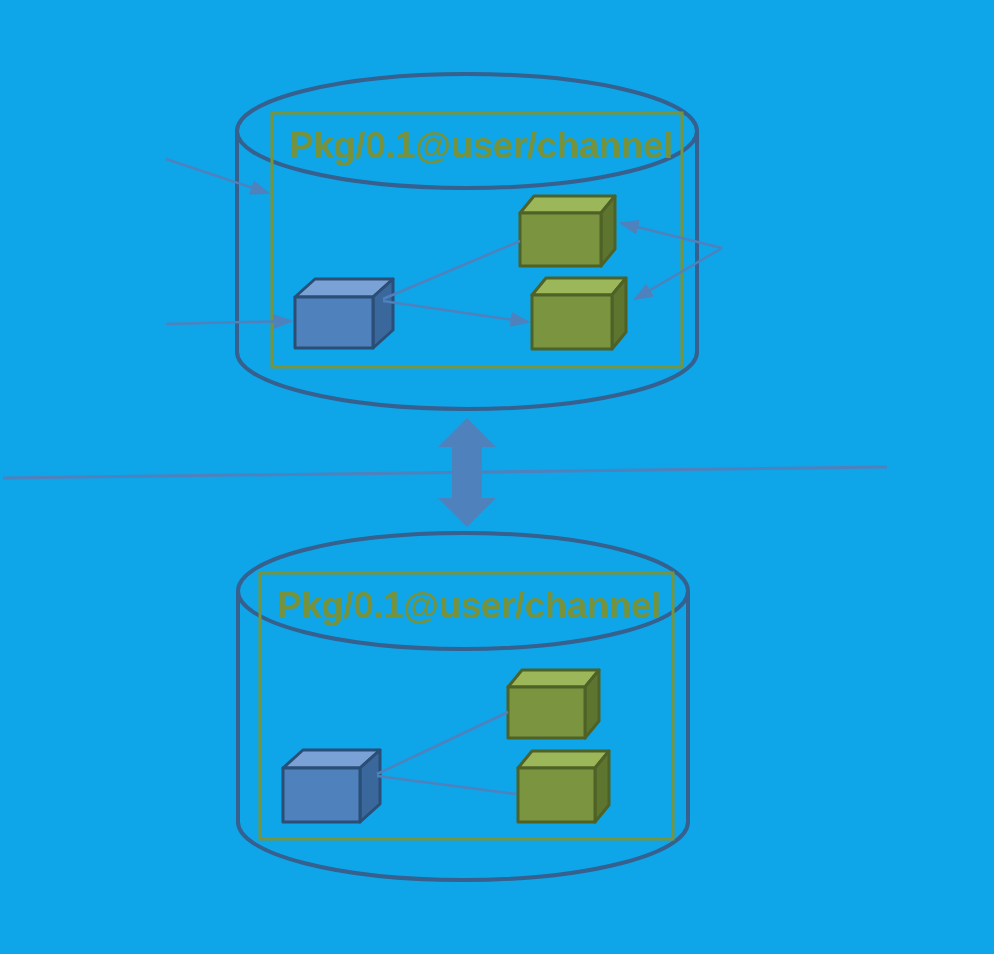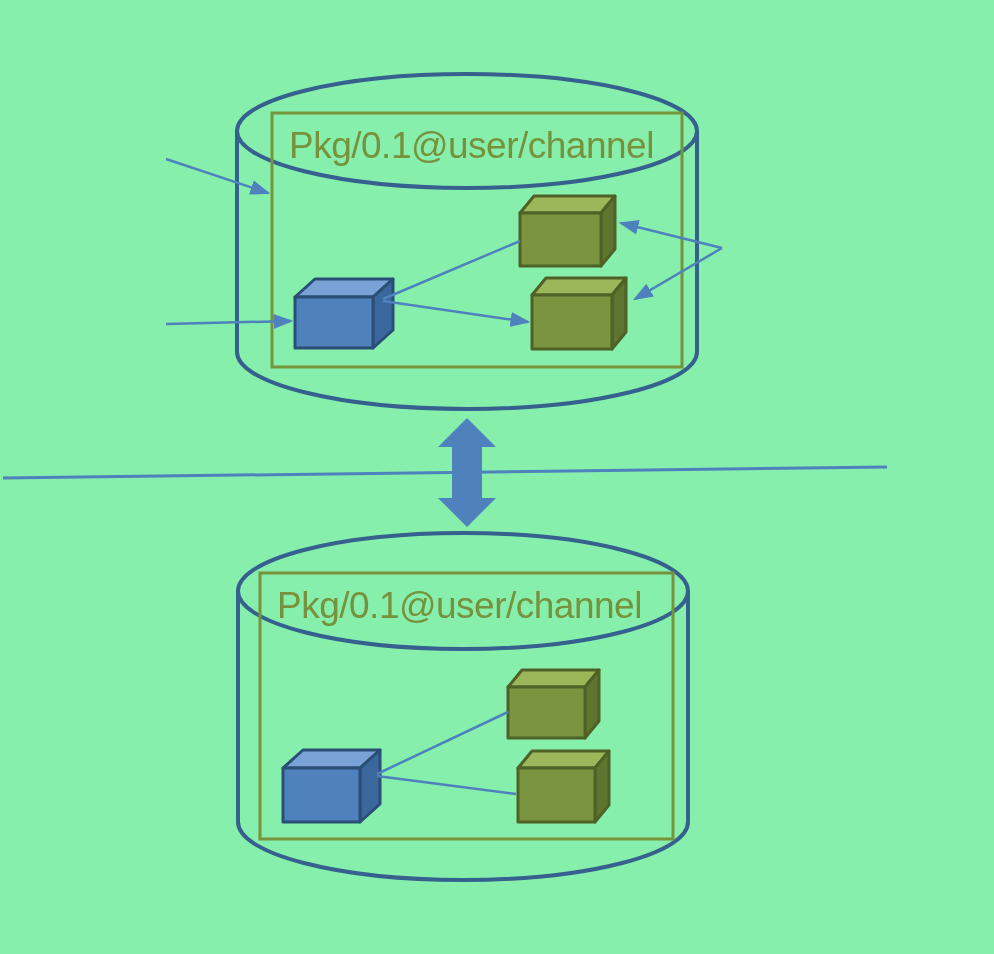--- a/index.html
+++ b/index.html
@@ -18,21 +18,21 @@
   .bline{stroke:var(--blue_box-outline,#2b4e76);stroke-width:3;stroke-linejoin:round;}
   .gf{fill:var(--green_box-front,#7a9440);}
   .gt{fill:var(--green_box-top,#9cb65a);}
   .gs{fill:var(--green_box-side,#5e7530);}
   .gline{stroke:var(--green_box-outline,#4e6227);stroke-width:3;stroke-linejoin:round;}
   .mk{fill:var(--connector_color,#4f81bd);}
 </style>
 </head>
 <body>
 
-<div class="canvas" style="background: #86efac;">
+<div class="canvas" style="background: #0ea5e9; font-weight: bold;">
 <svg width="994" height="954" viewBox="0 0 994 954" xmlns="http://www.w3.org/2000/svg">
   <defs>
     <marker id="arrow" markerWidth="8" markerHeight="6" refX="7" refY="3" orient="auto">
       <path class="mk" d="M0,0 L8,3 L0,6 Z"></path>
     </marker>
   </defs>
 
   <g>
     <path class="cyl" d="M237,352 A230,57 0 0 0 697,352"></path>
     <line class="cyl" x1="237" y1="131" x2="237" y2="352"></line>

